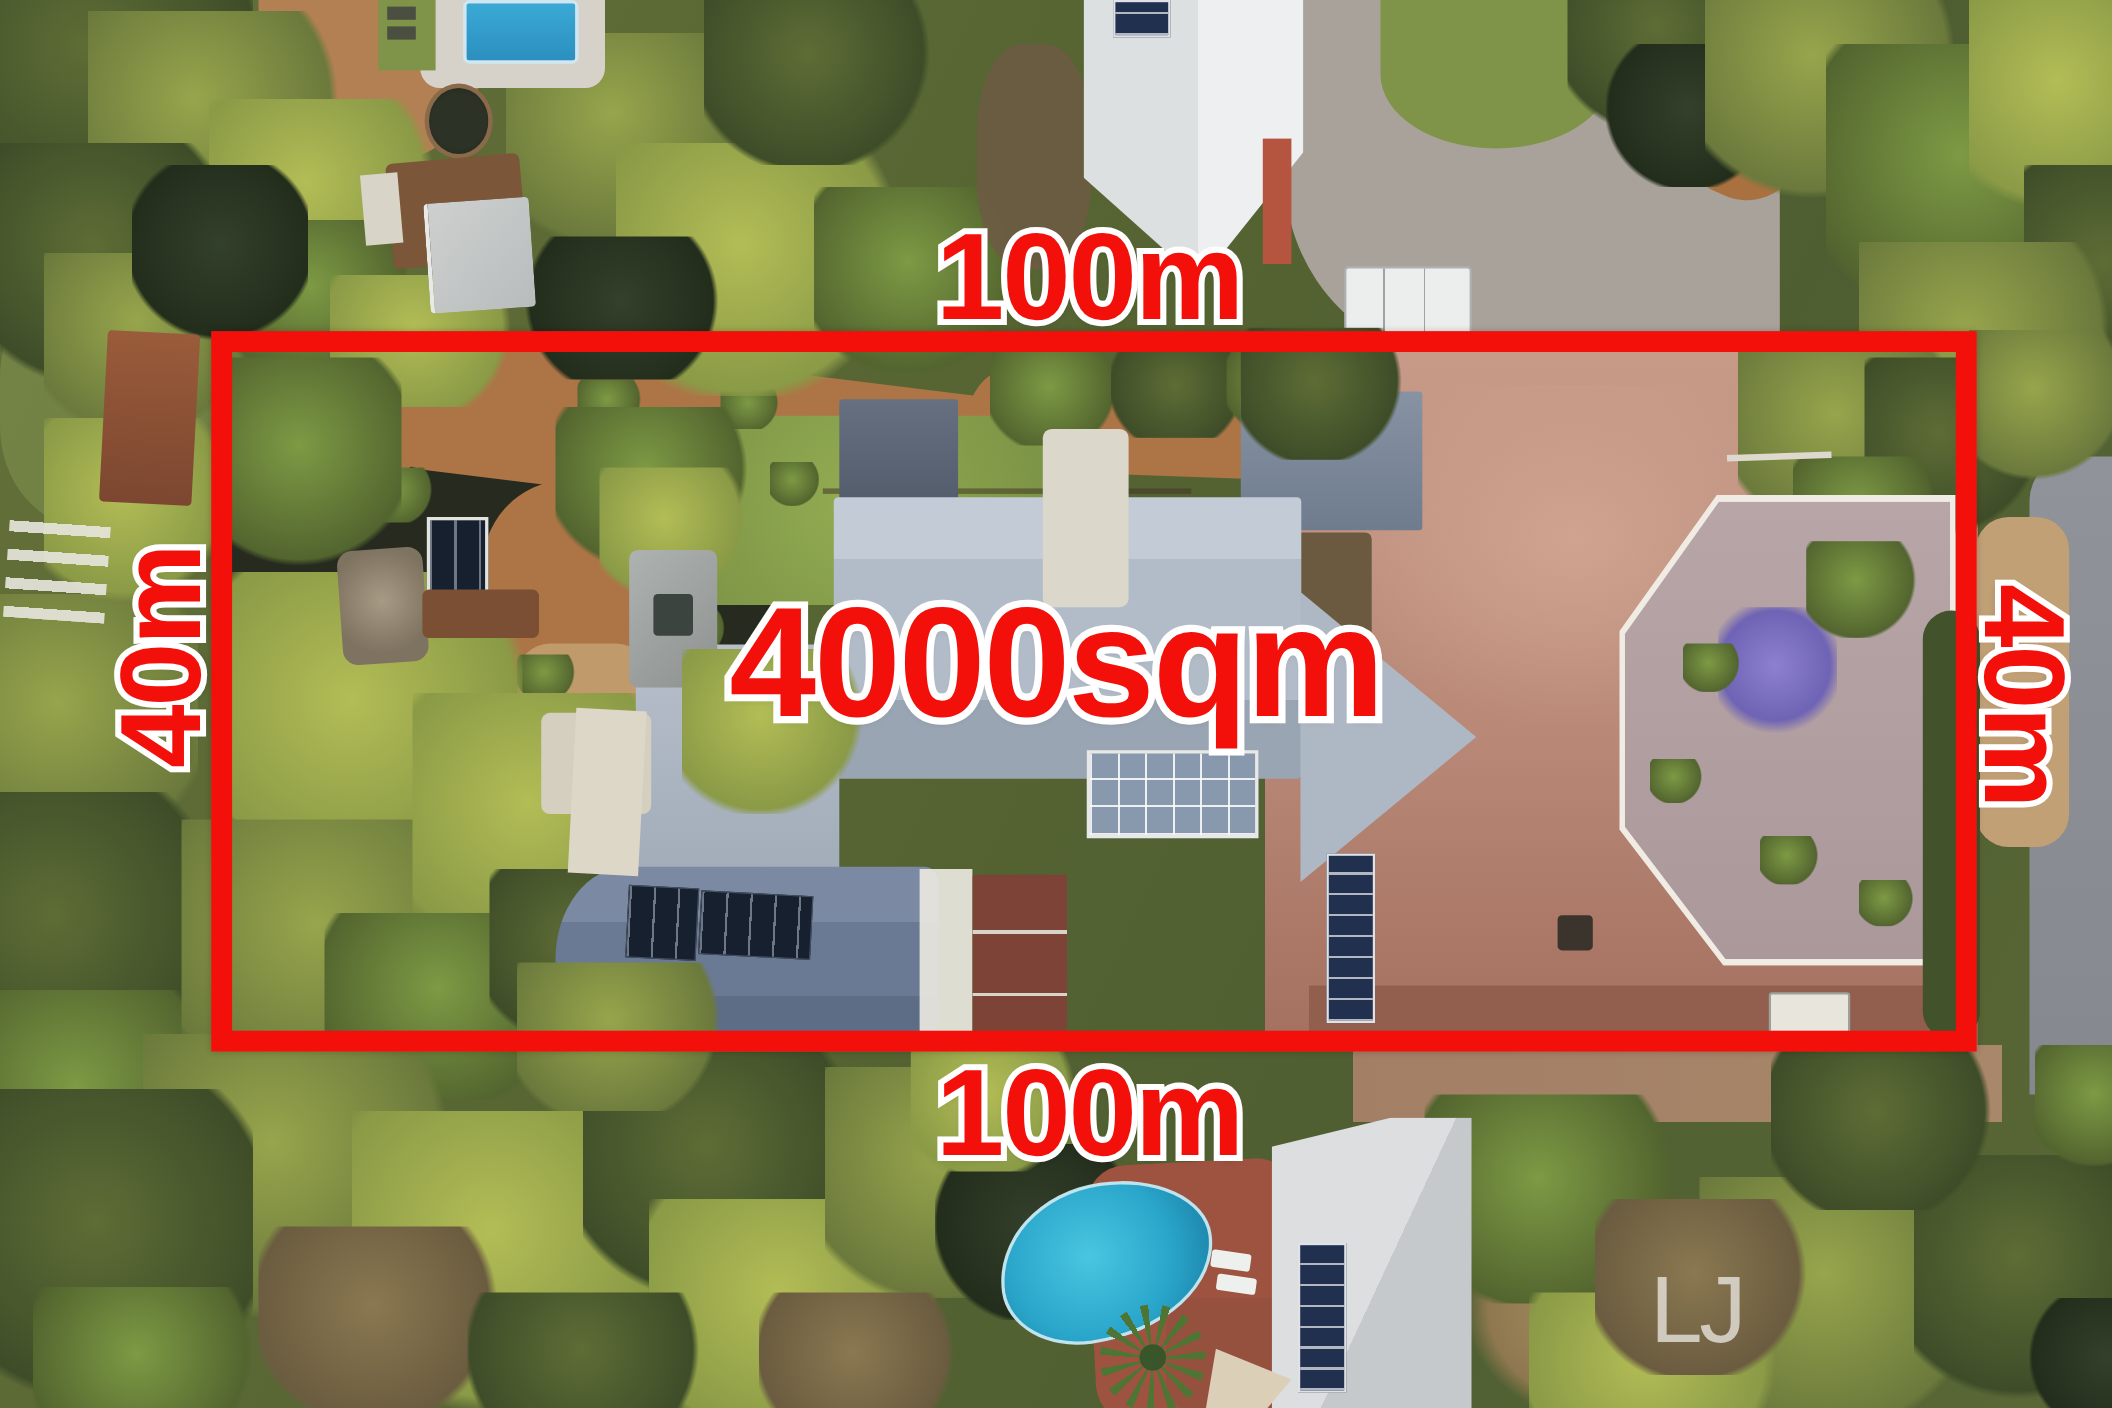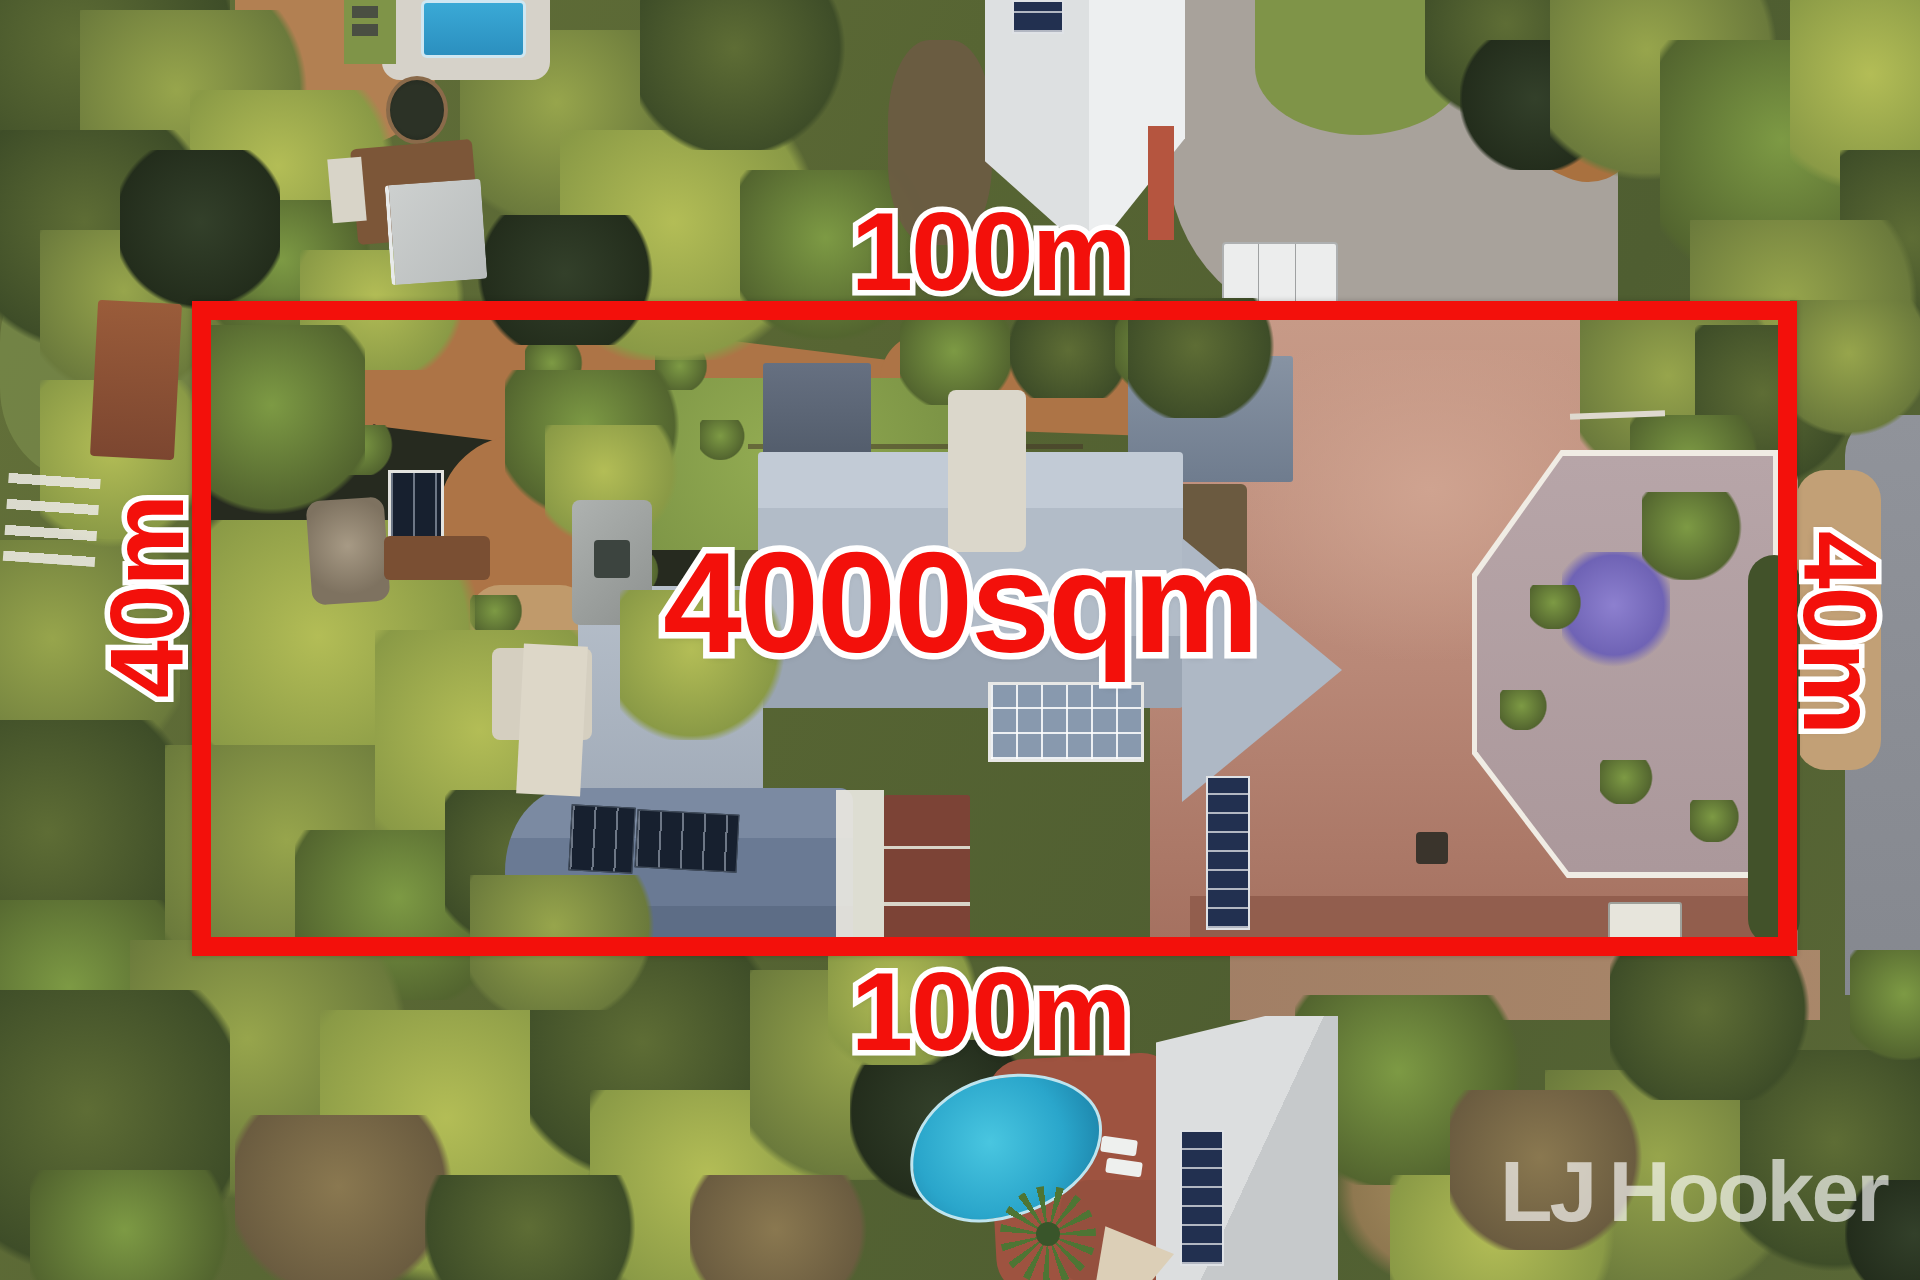--- a/index.html
+++ b/index.html
@@ -22,21 +22,21 @@
   .label .back{position:absolute;left:0;top:0;width:100%;color:var(--outline);
                -webkit-text-stroke:11px var(--outline);text-shadow:0 3px 8px rgba(0,0,0,.28);}
   .label .front{position:relative;color:var(--red);}
   .rot{transform-origin:50% 50%;}
   #boundary{border:19px solid var(--red);box-shadow:0 0 6px rgba(0,0,0,.2);}
   .solar{background-color:#223050;border:2px solid #dfe2e6;
          background-image:repeating-linear-gradient(0deg, rgba(255,255,255,.65) 0 2px, rgba(0,0,0,0) 2px 19px);}
   .solarH{background-color:#17202f;border:1px solid #45505f;
          background-image:repeating-linear-gradient(90deg, rgba(180,190,205,.55) 0 2px, rgba(0,0,0,0) 2px 22px);}
   #watermark{position:absolute;display:flex;gap:14px;align-items:flex-start;
-             color:rgba(255,255,255,.65);font-weight:700;letter-spacing:-3px;}
+             color:rgba(255,255,255,.65);font-weight:400;letter-spacing:-3px;}
 </style>
 </head>
 <body>
 
 <div id="canvas">
 
   <div class="abs" style="left:0;top:0;width:118px;height:66px;background:#b9c4c6;transform:rotate(-6deg);"></div>
   <div class="abs" style="left:235px;top:0;width:200px;height:150px;background:#b28052;border-radius:0 0 50% 40%;"></div>
   <div class="abs" style="left:150px;top:78px;width:130px;height:84px;background:#9b6f46;border-radius:40%;opacity:.8;"></div>
   <div class="abs" style="left:0;top:250px;width:200px;height:230px;background:#78894a;border-radius:40%;opacity:.75;"></div>
@@ -219,16 +219,15 @@
   <div class="label rot" style="left:1729px;top:577px;width:216px;height:110px;font-size:104px;transform:rotate(90deg);">
     <span class="back">40m</span><span class="front">40m</span>
   </div>
 
   <div class="label" style="left:640px;top:532px;width:640px;font-size:142px;">
     <span class="back" style="-webkit-text-stroke:13px var(--outline);">4000sqm</span><span class="front">4000sqm</span>
   </div>
 
   <div id="watermark" style="left:1500px;top:1142px;font-size:86px;">
     <span>LJ</span>
-      <span>Hooker</span>
   </div>
 
 </div>
 
 </body></html>

